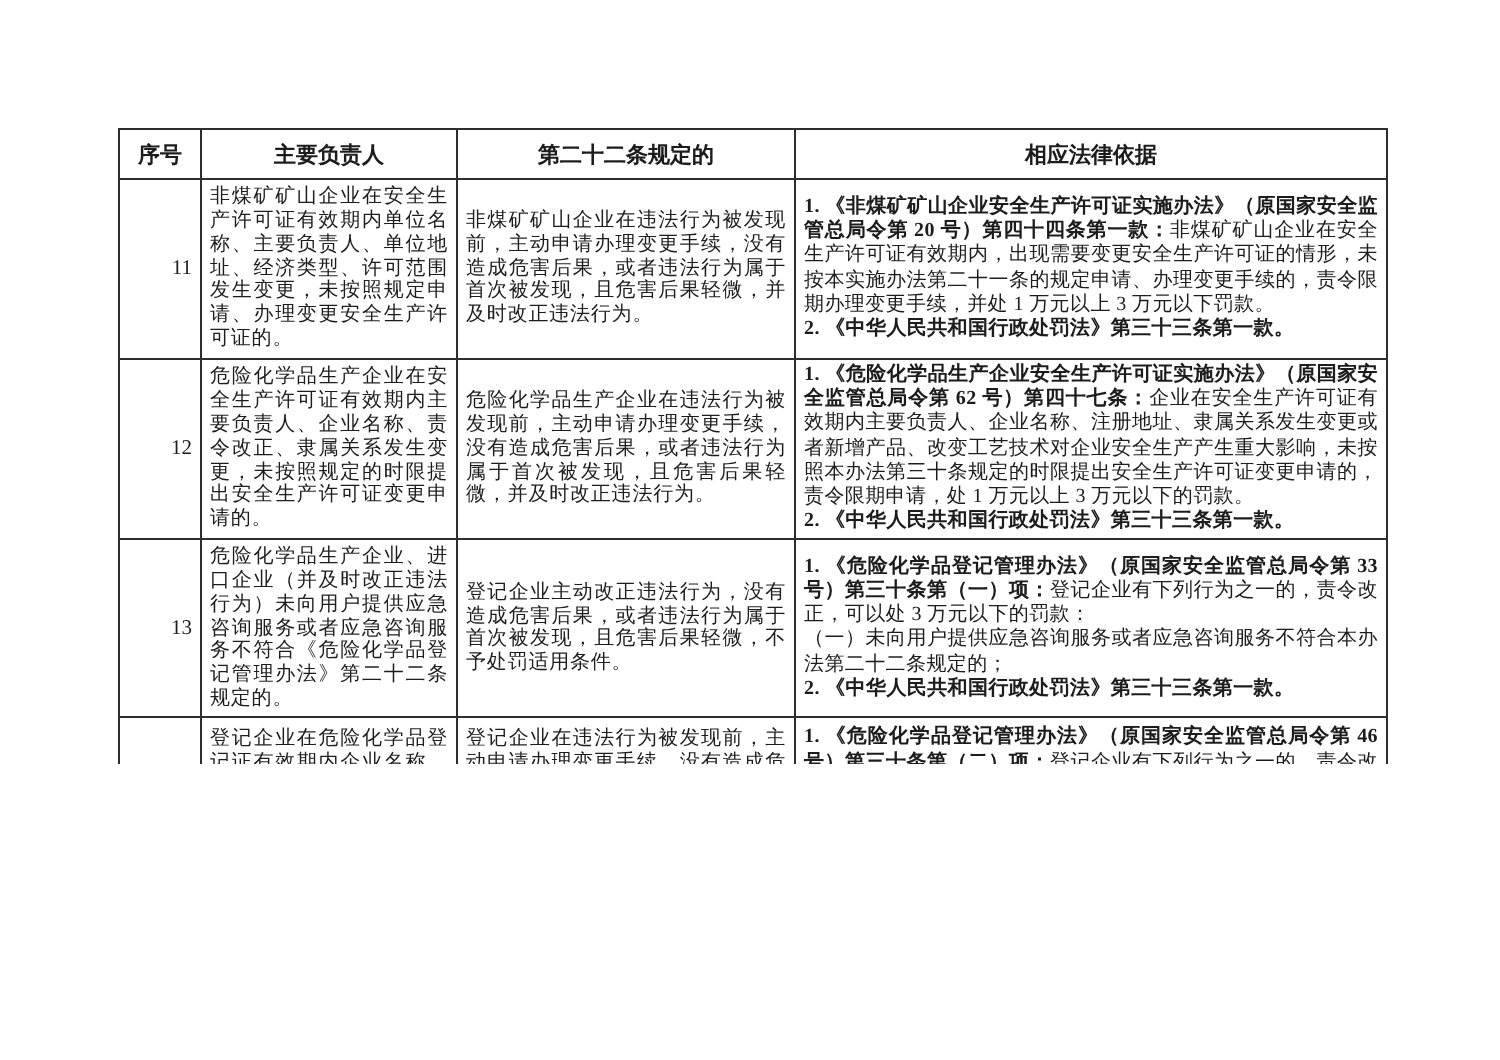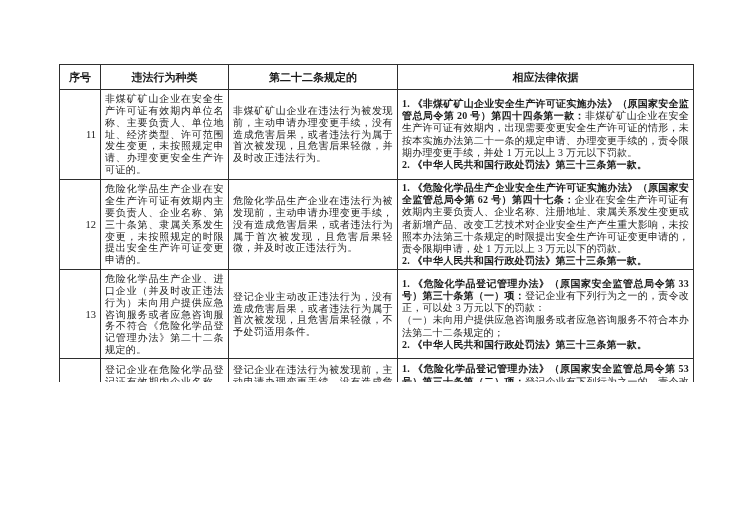--- a/index.html
+++ b/index.html
@@ -87,38 +87,38 @@
   <table class="doc-table">
     <colgroup>
       <col class="c1">
         <col class="c2">
         <col class="c3">
         <col class="c4">
     </colgroup>
     <thead>
       <tr>
         <th>序号</th>
-        <th>违法行为种类</th>
+        <th>主要负责人</th>
         <th>第二十二条规定的</th>
         <th>相应法律依据</th>
       </tr>
     </thead>
     <tbody id="table-body">
         <tr class="row-r11">
           <td class="cell-serial">11</td>
           <td class="cell-violation">非煤矿矿山企业在安全生产许可证有效期内单位名称、主要负责人、单位地址、经济类型、许可范围发生变更，未按照规定申请、办理变更安全生产许可证的。</td>
           <td class="cell-conditions">非煤矿矿山企业在违法行为被发现前，主动申请办理变更手续，没有造成危害后果，或者违法行为属于首次被发现，且危害后果轻微，并及时改正违法行为。</td>
           <td class="cell-legal">
             <div class="legal-para"><span class="b">1. 《非煤矿矿山企业安全生产许可证实施办法》（原国家安全监管总局令第 20 号）第四十四条第一款：</span><span>非煤矿矿山企业在安全生产许可证有效期内，出现需要变更安全生产许可证的情形，未按本实施办法第二十一条的规定申请、办理变更手续的，责令限期办理变更手续，并处 1 万元以上 3 万元以下罚款。</span></div>
             <div class="legal-para"><span class="b">2. 《中华人民共和国行政处罚法》第三十三条第一款。</span></div>
           </td>
         </tr>
         <tr class="row-r12">
           <td class="cell-serial">12</td>
-          <td class="cell-violation">危险化学品生产企业在安全生产许可证有效期内主要负责人、企业名称、第三十条第、隶属关系发生变更，未按照规定的时限提出安全生产许可证变更申请的。</td>
+          <td class="cell-violation">危险化学品生产企业在安全生产许可证有效期内主要负责人、企业名称、责令改正、隶属关系发生变更，未按照规定的时限提出安全生产许可证变更申请的。</td>
           <td class="cell-conditions">危险化学品生产企业在违法行为被发现前，主动申请办理变更手续，没有造成危害后果，或者违法行为属于首次被发现，且危害后果轻微，并及时改正违法行为。</td>
           <td class="cell-legal">
             <div class="legal-para"><span class="b">1. 《危险化学品生产企业安全生产许可证实施办法》（原国家安全监管总局令第 62 号）第四十七条：</span><span>企业在安全生产许可证有效期内主要负责人、企业名称、注册地址、隶属关系发生变更或者新增产品、改变工艺技术对企业安全生产产生重大影响，未按照本办法第三十条规定的时限提出安全生产许可证变更申请的，责令限期申请，处 1 万元以上 3 万元以下的罚款。</span></div>
             <div class="legal-para"><span class="b">2. 《中华人民共和国行政处罚法》第三十三条第一款。</span></div>
           </td>
         </tr>
         <tr class="row-r13">
           <td class="cell-serial">13</td>
           <td class="cell-violation">危险化学品生产企业、进口企业（并及时改正违法行为）未向用户提供应急咨询服务或者应急咨询服务不符合《危险化学品登记管理办法》第二十二条规定的。</td>
           <td class="cell-conditions">登记企业主动改正违法行为，没有造成危害后果，或者违法行为属于首次被发现，且危害后果轻微，不予处罚适用条件。</td>
@@ -126,21 +126,21 @@
             <div class="legal-para"><span class="b">1. 《危险化学品登记管理办法》（原国家安全监管总局令第 33 号）第三十条第（一）项：</span><span>登记企业有下列行为之一的，责令改正，可以处 3 万元以下的罚款：</span></div>
             <div class="legal-para"><span>（一）未向用户提供应急咨询服务或者应急咨询服务不符合本办法第二十二条规定的；</span></div>
             <div class="legal-para"><span class="b">2. 《中华人民共和国行政处罚法》第三十三条第一款。</span></div>
           </td>
         </tr>
         <tr class="row-r14">
           <td class="cell-serial">14</td>
           <td class="cell-violation">登记企业在危险化学品登记证有效期内企业名称、注册地址、应急咨询服务电话发生变化，未按规定按时办理危险化学品登记</td>
           <td class="cell-conditions">登记企业在违法行为被发现前，主动申请办理变更手续，没有造成危害后果，或者违法行为属于首次被发现，且危害后果轻微，并及时改正违法行为。</td>
           <td class="cell-legal">
-            <div class="legal-para"><span class="b">1. 《危险化学品登记管理办法》（原国家安全监管总局令第 53 号）第三十条第（二）项：</span><span>登记企业有下列行为之一的，责令改正，可以处 3 万元以下的罚款：（二）在危险化学品登记证有效期内企业名称、注册地址、应急咨询服务电话发生变化，未按规定按时办理危险化学品登记变更手续的；</span></div>
+            <div class="legal-para"><span class="b">1. 《危险化学品登记管理办法》（原国家安全监管总局令第 46 号）第三十条第（二）项：</span><span>登记企业有下列行为之一的，责令改正，可以处 3 万元以下的罚款：（二）在危险化学品登记证有效期内企业名称、注册地址、应急咨询服务电话发生变化，未按规定按时办理危险化学品登记变更手续的；</span></div>
           </td>
         </tr>
       </tbody>
   </table>
 
   <div class="page-number">—5—</div>
 
 </div>
 
 </body></html>

